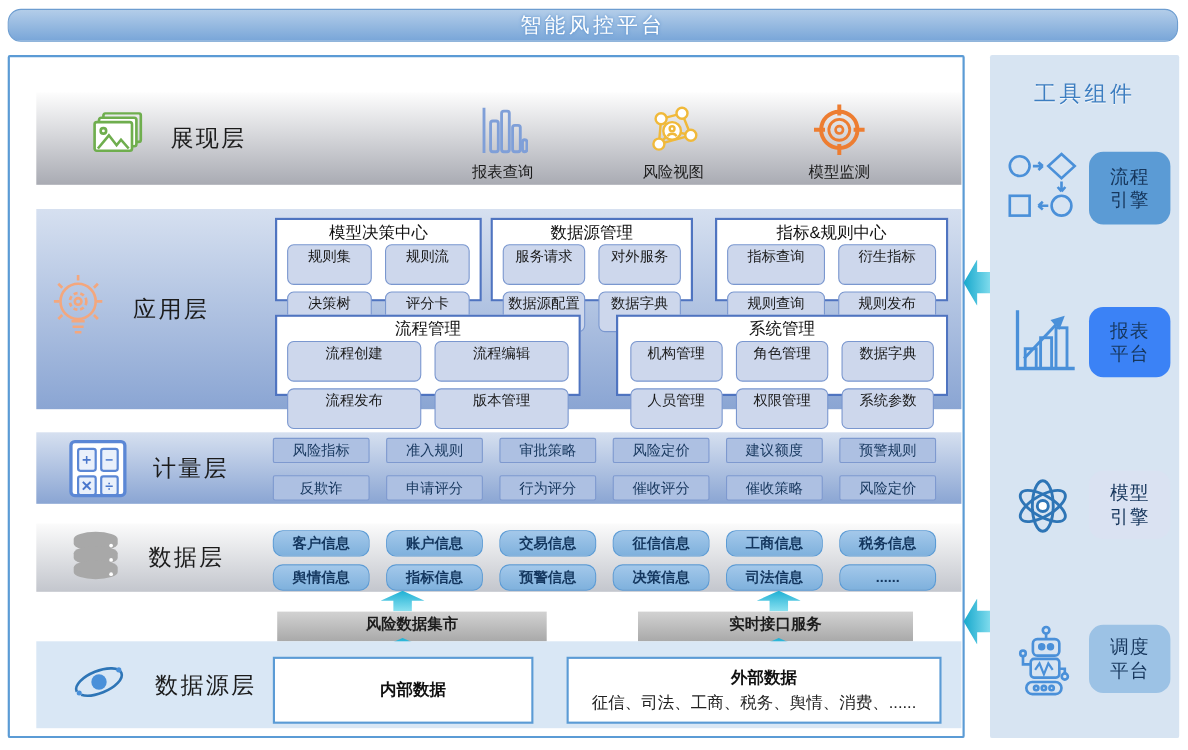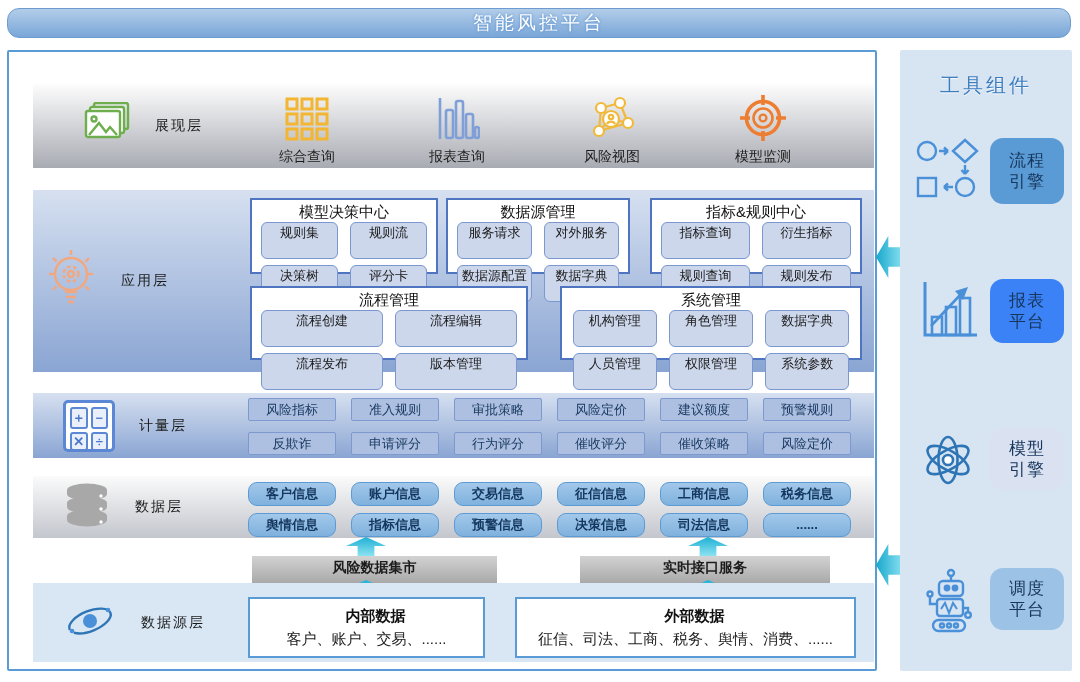--- a/index.html
+++ b/index.html
@@ -26,21 +26,21 @@
   .band { position:absolute; left:33px; width:841px; }
   .band-presentation { top:84px;  height:84px;  background:linear-gradient(#fdfdfd, #a9abb3); }
   .band-application  { top:190px; height:182px; background:linear-gradient(#d6e0f0, #8aa5d3); }
   .band-measure      { top:393px; height:65px;  background:linear-gradient(#d6e0f0, #8aa5d3); }
   .band-data         { top:476px; height:62px;  background:linear-gradient(#fbfbfb, #c3c6cd); }
   .band-source       { top:583px; height:79px;  background:#d9e7f5; }
 
   .layer-label { position:absolute; top:0; bottom:0; left:30px; display:flex; align-items:center; gap:24px; }
   .band-presentation .layer-label { left:50px; }
   .band-application  .layer-label { left:8px;  gap:20px; }
-  .layer-label .ltxt { font-size:14px; color:#1b1b1b; letter-spacing:2px; }
+  .layer-label .ltxt { font-size:21px; color:#1b1b1b; letter-spacing:2px; }
 
   
   .p-item { position:absolute; top:8px; width:96px; text-align:center; }
   .p-item .picon { height:50px; display:flex; align-items:flex-end; justify-content:center; }
   .p-item .plabel { margin-top:6px; font-size:14px; color:#1c1c1c; }
 
   
   .group {
     position:absolute; background:#fff; border:2px solid #4f74c0;
     display:flex; flex-direction:column; padding:1px 9px 7px;
@@ -169,36 +169,20 @@
           <rect x="11" y="1" width="34" height="26" rx="2"></rect>
           <rect x="7" y="5" width="34" height="26" rx="2" fill="#fff"></rect>
           <rect x="3" y="9" width="34" height="26" rx="2" fill="#fff"></rect>
           <circle cx="11" cy="17" r="2.5"></circle>
           <path d="M6 33 L16 21 L23 30 L27 25 L34 33"></path>
         </svg>
       </span>
       <span class="ltxt">展现层</span>
     </div>
 
-    <div class="p-item" style="left:226px;">
-      <div class="picon">
-        <svg width="46" height="46" viewBox="0 0 46 46" fill="none" stroke="#f2b632" stroke-width="3">
-          <rect x="3" y="3" width="10" height="10"></rect>
-            <rect x="18" y="3" width="10" height="10"></rect>
-            <rect x="33" y="3" width="10" height="10"></rect>
-          <rect x="3" y="18" width="10" height="10"></rect>
-            <rect x="18" y="18" width="10" height="10"></rect>
-            <rect x="33" y="18" width="10" height="10"></rect>
-          <rect x="3" y="33" width="10" height="10"></rect>
-            <rect x="18" y="33" width="10" height="10"></rect>
-            <rect x="33" y="33" width="10" height="10"></rect>
-        </svg>
-      </div>
-      <div class="plabel">综合查询</div>
-    </div>
 
     <div class="p-item" style="left:376px;">
       <div class="picon">
         <svg width="46" height="46" viewBox="0 0 46 46" fill="none" stroke="#7f9fd8" stroke-width="2.6">
           <path d="M6 2 v41"></path>
           <rect x="12" y="14" width="7" height="28" rx="2"></rect>
           <rect x="22" y="5" width="7" height="37" rx="2"></rect>
           <rect x="32" y="18" width="7" height="24" rx="2"></rect>
           <rect x="41" y="31" width="4" height="11" rx="2"></rect>
         </svg>
@@ -371,21 +355,20 @@
           <circle cx="27" cy="23" r="7" fill="#4a90d9"></circle>
           <circle cx="9" cy="33" r="2.3" fill="#4a90d9"></circle>
           <circle cx="45" cy="12" r="2.3" fill="#4a90d9"></circle>
         </svg>
       </span>
       <span class="ltxt">数据源层</span>
     </div>
   </div>
   <div class="src-box src-internal">
     <div class="src-title">内部数据</div>
-    <div class="src-desc">客户、账户、交易、......</div>
   </div>
   <div class="src-box src-external">
     <div class="src-title">外部数据</div>
     <div class="src-desc">征信、司法、工商、税务、舆情、消费、......</div>
   </div>
 
   <div class="left-arrow la1"></div>
   <div class="left-arrow la2"></div>
 
   <div class="sidebar">

